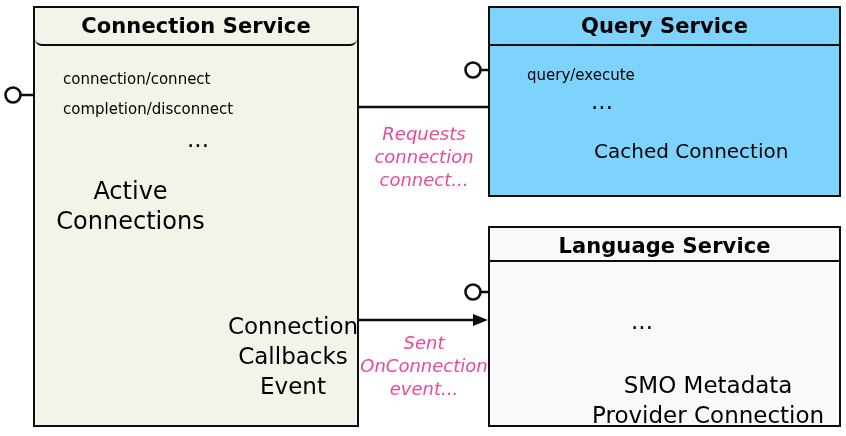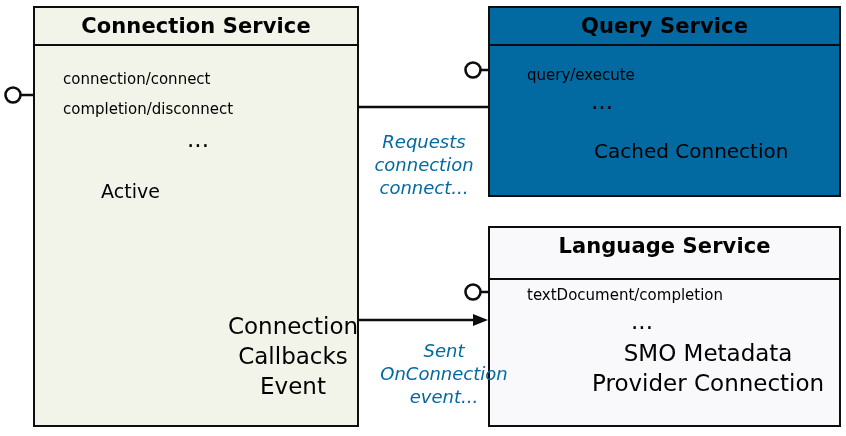--- a/index.html
+++ b/index.html
@@ -34,40 +34,40 @@
     border: 2px solid #0d0d0d;
   }
   .box-connection {
     left: 33px; top: 6px;
     width: 326px; height: 421px;
     background: #f2f4e9;
   }
   .box-query {
     left: 488px; top: 6px;
     width: 353px; height: 191px;
-    background: #0369a1;
+    background: #7dd3fc;
   }
   .box-language {
     left: 488px; top: 226px;
     width: 353px; height: 201px;
     background: #f9f9fb;
   }
   .box-header {
     position: absolute;
     left: 0; top: 0;
     width: 100%;
     box-sizing: border-box;
     border-bottom: 2px solid #0d0d0d;
     text-align: center;
     font-weight: bold;
     letter-spacing: 0.1px;
   }
-  .box-connection .box-header { height: 38px; line-height: 36px; font-size: 21px; }
+  .box-connection .box-header { height: 38px; line-height: 36px; font-size: 21px; border-radius: 7px; }
   .box-query .box-header { height: 38px; line-height: 36px; font-size: 21px; }
-  .box-language .box-header { height: 52px; line-height: 36px; font-size: 21px; }
+  .box-language .box-header { height: 34px; line-height: 36px; font-size: 21px; }
   .endpoint-line {
     font-size: 15px;
     line-height: 30px;
     white-space: nowrap;
   }
 
   
   .cs-endpoints {
     position: absolute;
     left: 28px;
@@ -80,21 +80,21 @@
     width: 326px;
     font-size: 23px;
     text-align: center;
   }
   .cs-active-label {
     position: absolute;
     left: 8px;
     top: 168px;
     width: 175px;
     text-align: center;
-    font-size: 19px;
+    font-size: 24px;
     line-height: 30px;
   }
   .cs-callback-label {
     position: absolute;
     left: 184px;
     top: 303px;
     width: 148px;
     text-align: center;
     font-size: 23px;
     line-height: 30px;
@@ -147,42 +147,41 @@
     top: 110px;
     display: flex;
     align-items: center;
   }
   .ls-db-text {
     font-size: 23px;
     line-height: 30px;
     margin-left: 12px;
     text-align: center;
     white-space: nowrap;
+    margin-top: 32px;
   }
 
   
   .edge-label {
     position: absolute;
     font-style: italic;
     font-size: 18px;
     line-height: 23px;
     text-align: center;
-    color: #0369a1;
-    margin-top: 8px;
+    color: #ec4899;
   }
   .edge-label-upper {
     left: 362px;
     top: 122px;
     width: 124px;
   }
   .edge-label-lower {
     left: 360px;
     top: 331px;
     width: 128px;
-    padding-left: 20px;
   }
 </style>
 </head>
 <body>
 
 <div id="diagram-root">
 
   <svg class="svg-layer" viewBox="0 0 846 436">
 
     <g>
@@ -258,20 +257,21 @@
 
     <div class="cs-endpoints">
       <div class="endpoint-line">connection/connect</div>
       <div class="endpoint-line">completion/disconnect</div>
     </div>
 
     <div class="cs-ellipsis">...</div>
 
     <div class="cs-active-label">
       <div>Active</div>
+      <div>Connections</div>
     </div>
 
     <div class="cs-callback-label">
       <div>Connection</div>
       <div>Callbacks</div>
       <div>Event</div>
     </div>
   </div>
 
   <div class="component-box box-query">
@@ -283,21 +283,20 @@
 
     <div class="qs-db-row">
       <div style="width:44px;height:54px;"></div>
       <div class="qs-db-text">Cached Connection</div>
     </div>
   </div>
 
   <div class="component-box box-language">
     <div class="box-header">Language Service</div>
 
-    <div class="ls-endpoint endpoint-line">textDocument/completion</div>
 
     <div class="ls-ellipsis">...</div>
 
     <div class="ls-db-row">
       <div style="width:44px;height:56px;"></div>
       <div class="ls-db-text">
         <div>SMO Metadata</div>
         <div>Provider Connection</div>
       </div>
     </div>

